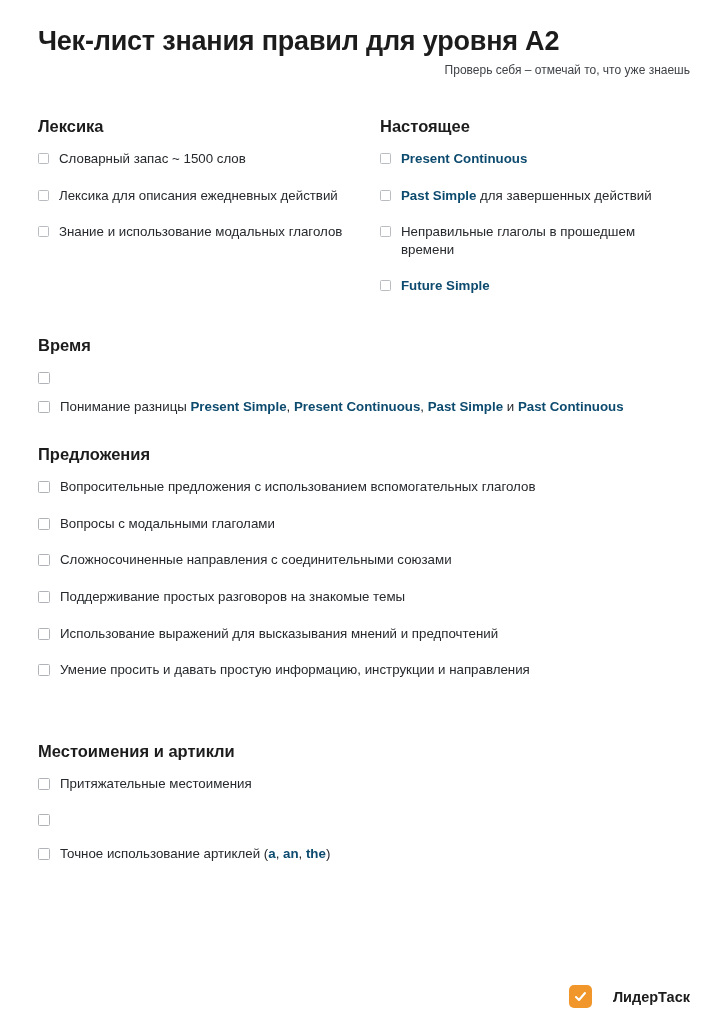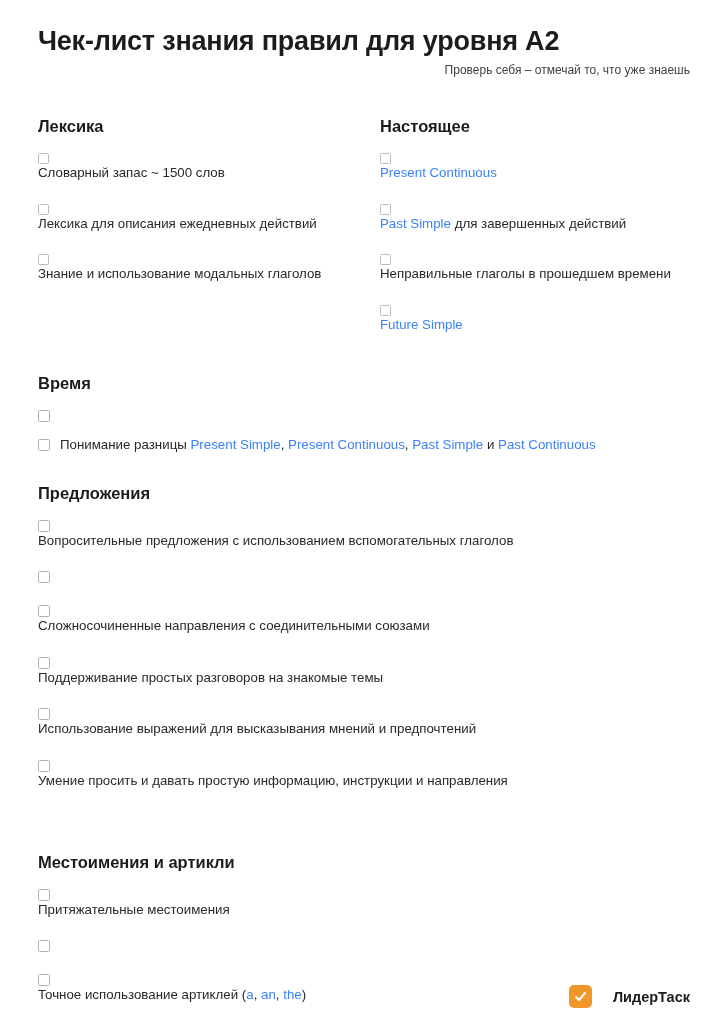--- a/index.html
+++ b/index.html
@@ -50,42 +50,42 @@
   ul.items {
     list-style: none;
     margin: 0;
     padding: 0;
   }
   ul.items li {
     display: flex;
     align-items: flex-start;
     margin-bottom: 14px;
   }
-  ul.items.loose li { margin-bottom: 19px; flex-direction: column; }
+  ul.items.loose li { margin-bottom: 19px; }
 
   .checkbox {
     flex: 0 0 auto;
     width: 11px;
     height: 11px;
     border: 1px solid #b9bcc0;
     border-radius: 1.5px;
     background: #fff;
     margin-top: 3px;
     margin-right: 10px;
   }
   .checkbox.big {
     width: 12px; height: 12px;
     border-color: #b0b3b8;
   }
   .itext {
     font-size: 13.3px;
     line-height: 1.32;
     color: #26292d;
   }
-  .hl { color: #3b82f6; font-weight: normal; }
+  .hl { color: #0c4a6e; font-weight: bold; }
 
   .sec-gap { height: 16px; }
   .sec-gap-lg { height: 30px; }
   .sec-gap-xl { height: 44px; }
 
   .footer {
     position: absolute;
     right: 34px;
     bottom: 16px;
     display: flex;
@@ -178,20 +178,21 @@
 
     <div>
       <h2 class="section">Предложения</h2>
       <ul class="items loose">
         <li>
           <span class="checkbox big"></span>
           <span class="itext">Вопросительные предложения с использованием вспомогательных глаголов</span>
         </li>
         <li>
           <span class="checkbox big"></span>
+          <span class="itext">Вопросы с модальными глаголами</span>
         </li>
         <li>
           <span class="checkbox big"></span>
           <span class="itext">Сложносочиненные направления с соединительными союзами</span>
         </li>
         <li>
           <span class="checkbox big"></span>
           <span class="itext">Поддерживание простых разговоров на знакомые темы</span>
         </li>
         <li>

